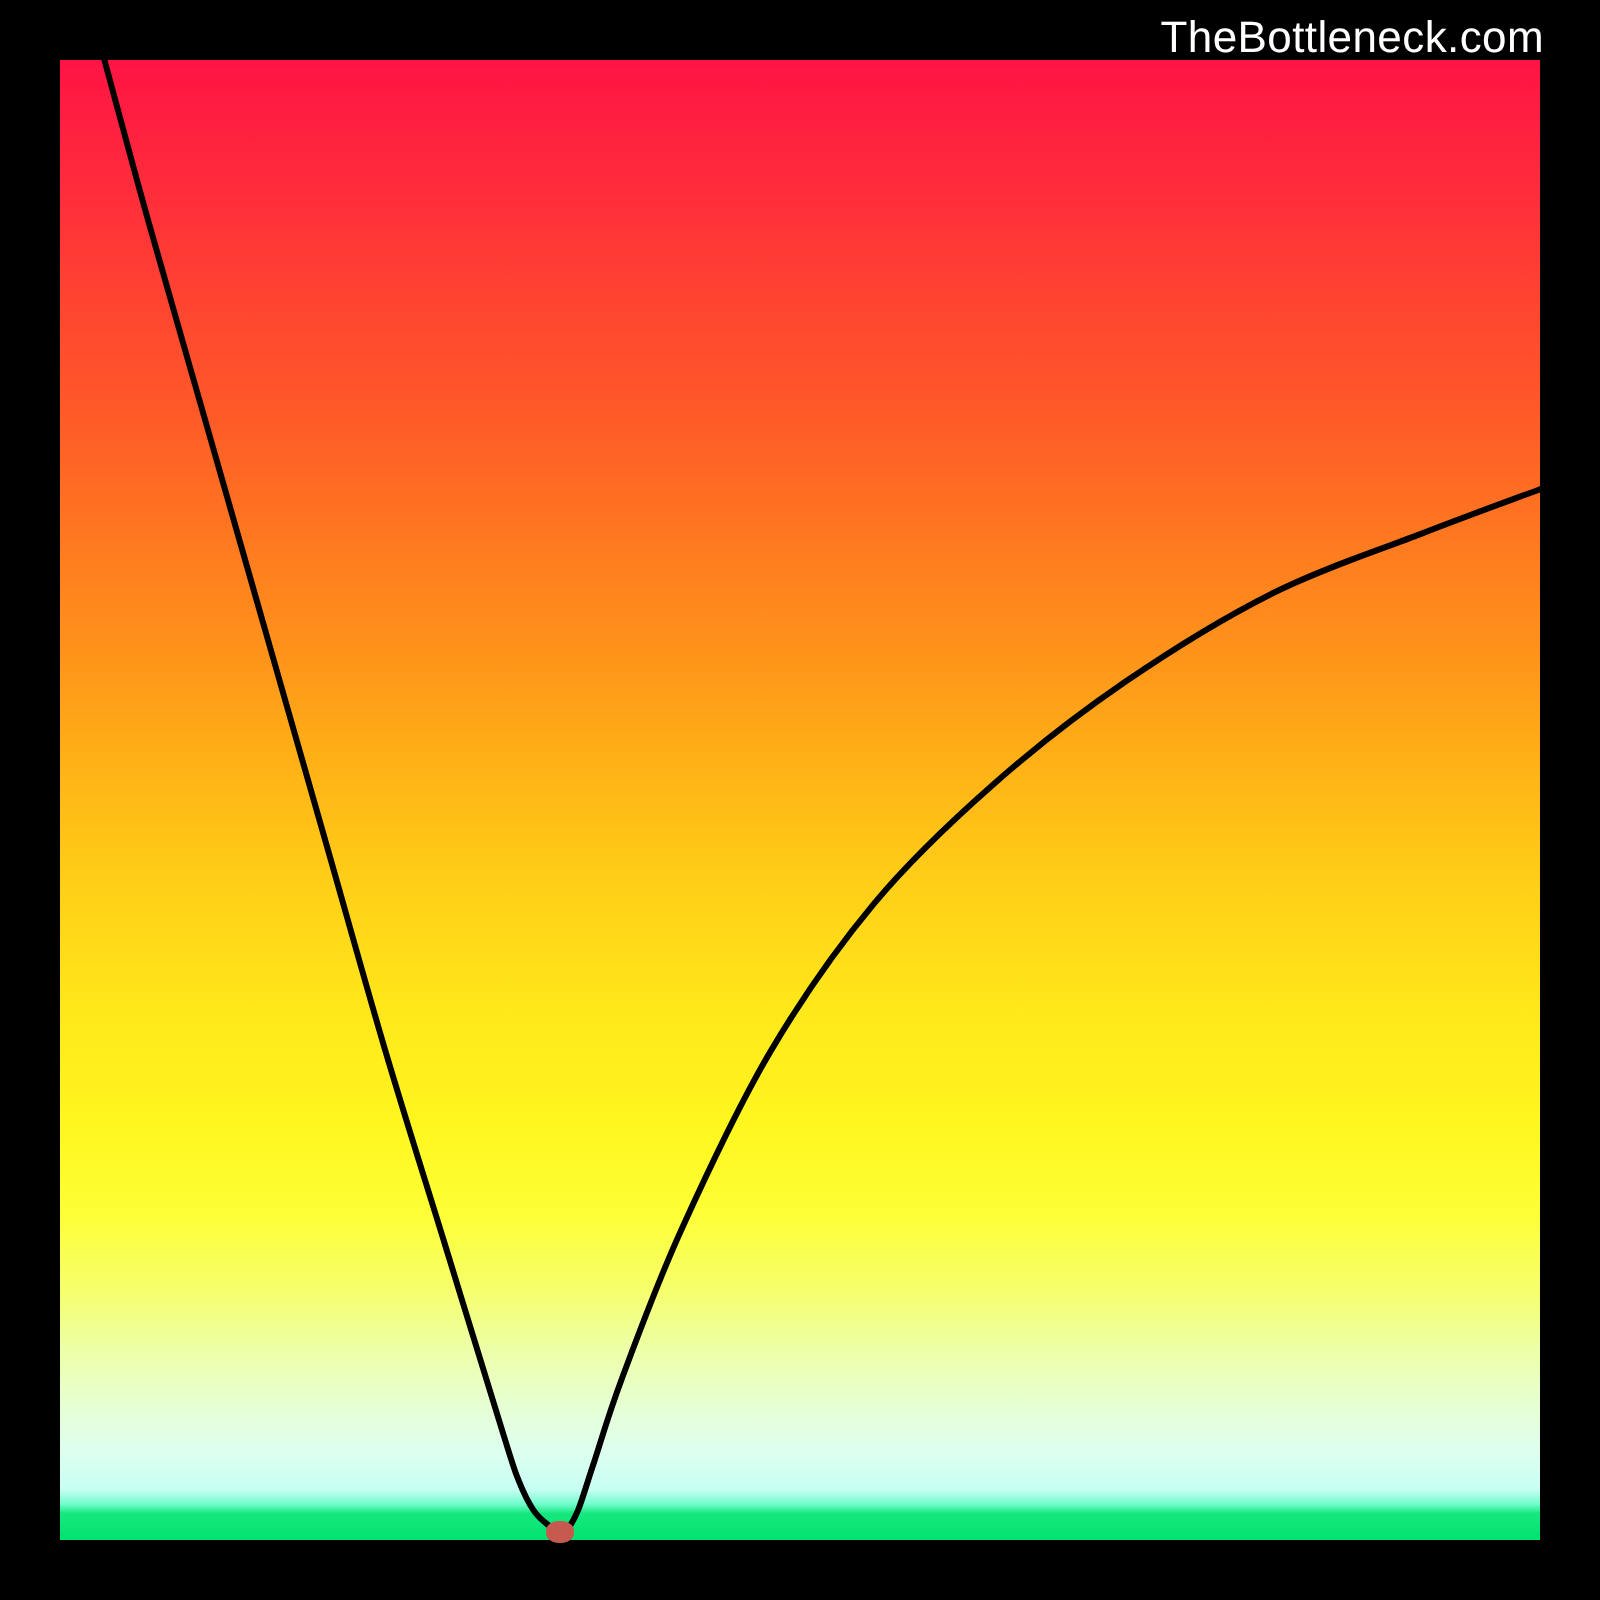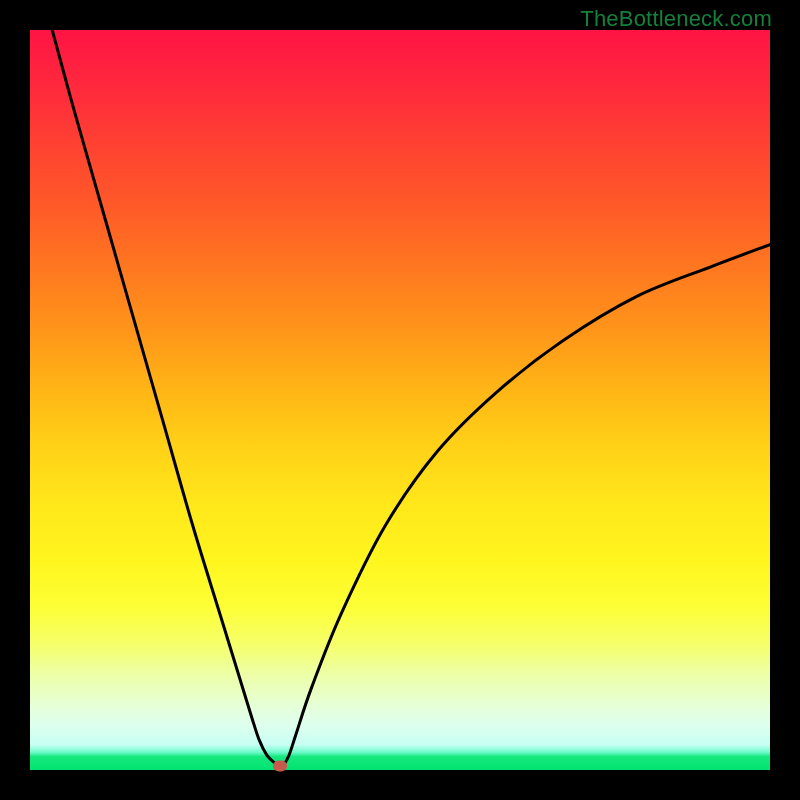--- a/index.html
+++ b/index.html
@@ -37,21 +37,21 @@
       #6efccb 97.6%,
       #16e87e 98.2%,
       #00e36f 100%);
   }
   .watermark {
     position: absolute;
     top: 6px;
     right: 28px;
     font-family: Arial, Helvetica, sans-serif;
     font-size: 22px;
-    color: #15803d;
+    color: #ffffff;
     letter-spacing: 0.2px;
   }
   svg.curve {
     position: absolute;
     left: 0; top: 0;
     width: 740px;
     height: 740px;
   }
   .marker {
     position: absolute;

